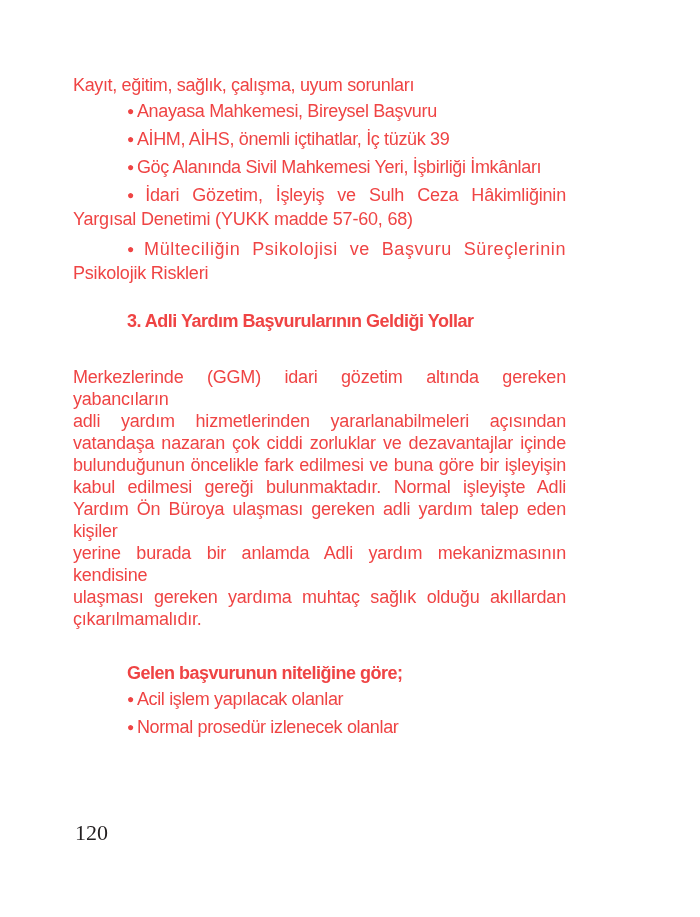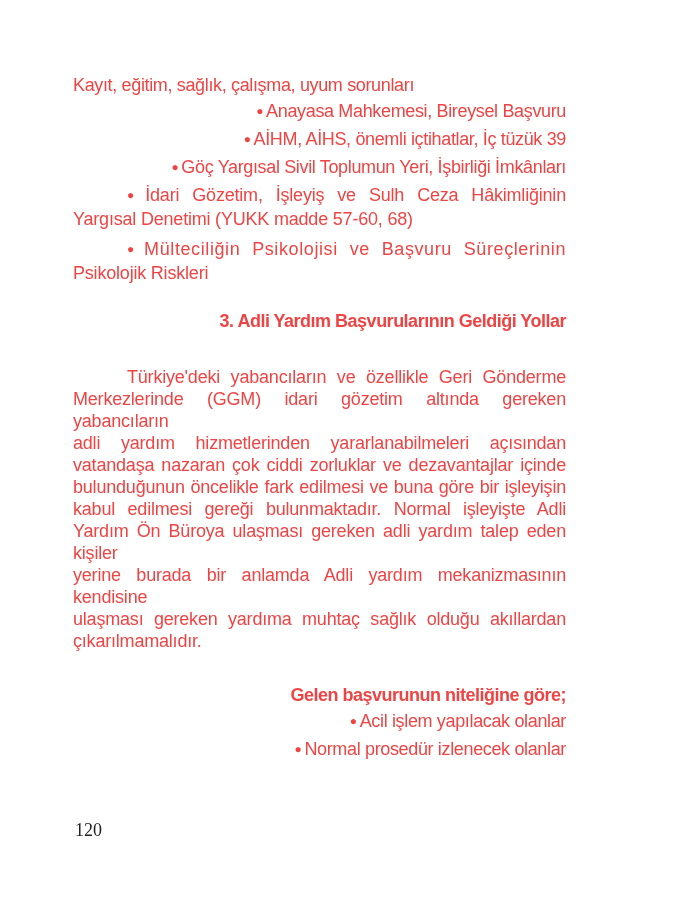--- a/index.html
+++ b/index.html
@@ -3,53 +3,52 @@
   <meta charset="utf-8">
   <style>
     html, body { margin: 0; padding: 0; background: #ffffff; }
     body { width: 700px; height: 917px; position: relative; overflow: hidden; }
     .page {
       position: absolute; left: 73px; top: 74px; width: 493px;
       font-family: Liberation Sans, sans-serif; font-size: 18px; color: #ef4444;
       line-height: 22px;
     }
     .line { display: block; white-space: nowrap; letter-spacing: -0.35px; }
-    .indent { padding-left: 54px; text-align: right; }
+    .indent { padding-left: 54px; }
     .bullet-line { margin-top: 4px; }
     .bullet::before { content: "\25CF"; font-size: 12px; margin-right: 3px; position: relative; top: -2px; }
     .justp { text-align: justify; letter-spacing: -0.2px; }
     .justp .jl { display: block; text-align: justify; text-align-last: justify; }
     .justp .jl.last { text-align-last: left; }
     .heading { font-weight: bold; letter-spacing: -0.5px; }
-    .page-number { position: absolute; left: 75px; top: 820px; font-family: "Liberation Serif", serif; font-size: 18px; color: #231f20; }
+    .page-number { position: absolute; left: 75px; top: 820px; font-family: "Liberation Serif", serif; font-size: 22px; color: #231f20; }
   </style>
 </head>
 <body>
 
 <div class="page">
   <span class="line">Kayıt, eğitim, sağlık, çalışma, uyum sorunları</span>
 
   <div>
     <span class="line indent bullet bullet-line">Anayasa Mahkemesi, Bireysel Başvuru</span>
     <span class="line indent bullet bullet-line">AİHM, AİHS, önemli içtihatlar, İç tüzük 39</span>
-    <span class="line indent bullet bullet-line">Göç Yargısal Sivil Toplumun Yeri, İşbirliği İmkânları</span>
+    <span class="line indent bullet bullet-line">Göç Alanında Sivil Mahkemesi Yeri, İşbirliği İmkânları</span>
     <div class="justp bullet-line">
       <span class="jl indent bullet">İdari Gözetim, İşleyiş ve Sulh Ceza Hâkimliğinin</span>
       <span class="jl last">Yargısal Denetimi (YUKK madde 57-60, 68)</span>
     </div>
     <div class="justp bullet-line" style="margin-top:8px">
       <span class="jl indent bullet" style="letter-spacing:0.6px">Mülteciliğin Psikolojisi ve Başvuru Süreçlerinin</span>
       <span class="jl last">Psikolojik Riskleri</span>
     </div>
   </div>
 
   <span class="line indent heading" style="margin-top:26px">3. Adli Yardım Başvurularının Geldiği Yollar</span>
 
   <div class="justp" style="margin-top:34px">
-    <span class="jl indent">Türkiye'deki yabancıların ve özellikle Geri Gönderme</span>
     <span class="jl">Merkezlerinde (GGM) idari gözetim altında gereken yabancıların</span>
     <span class="jl">adli yardım hizmetlerinden yararlanabilmeleri açısından</span>
     <span class="jl">vatandaşa nazaran çok ciddi zorluklar ve dezavantajlar içinde</span>
     <span class="jl">bulunduğunun öncelikle fark edilmesi ve buna göre bir işleyişin</span>
     <span class="jl">kabul edilmesi gereği bulunmaktadır. Normal işleyişte Adli</span>
     <span class="jl">Yardım Ön Büroya ulaşması gereken adli yardım talep eden kişiler</span>
     <span class="jl">yerine burada bir anlamda Adli yardım mekanizmasının kendisine</span>
     <span class="jl">ulaşması gereken yardıma muhtaç sağlık olduğu akıllardan</span>
     <span class="jl last">çıkarılmamalıdır.</span>
   </div>

